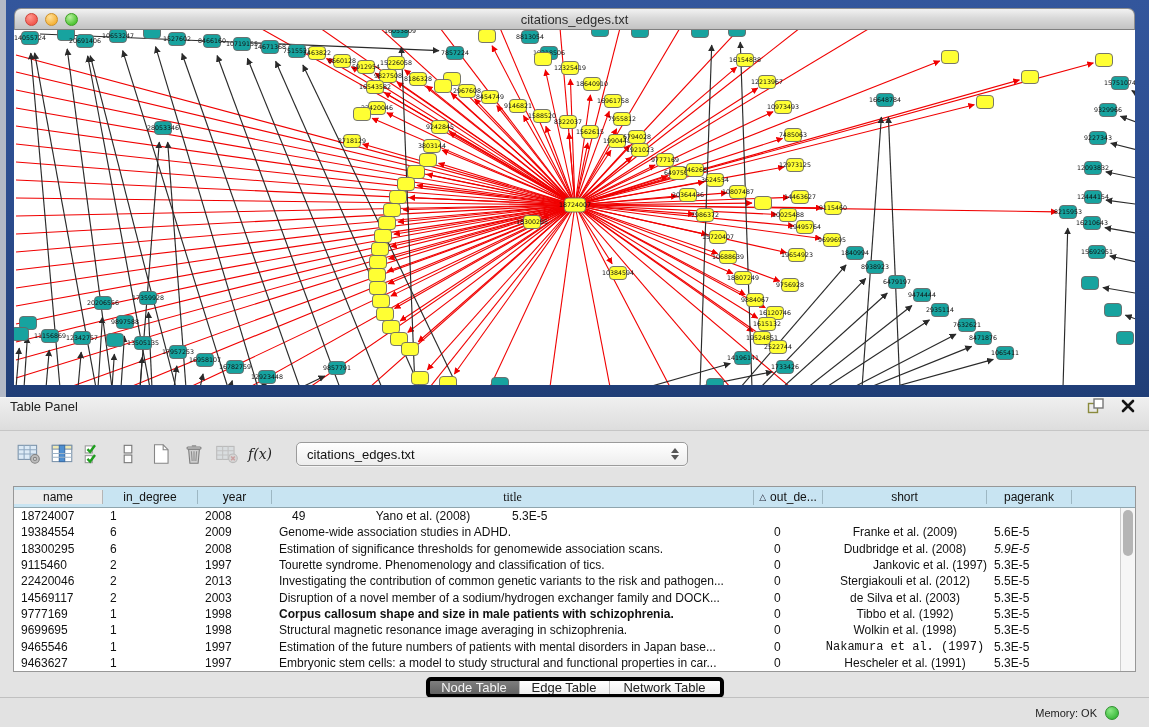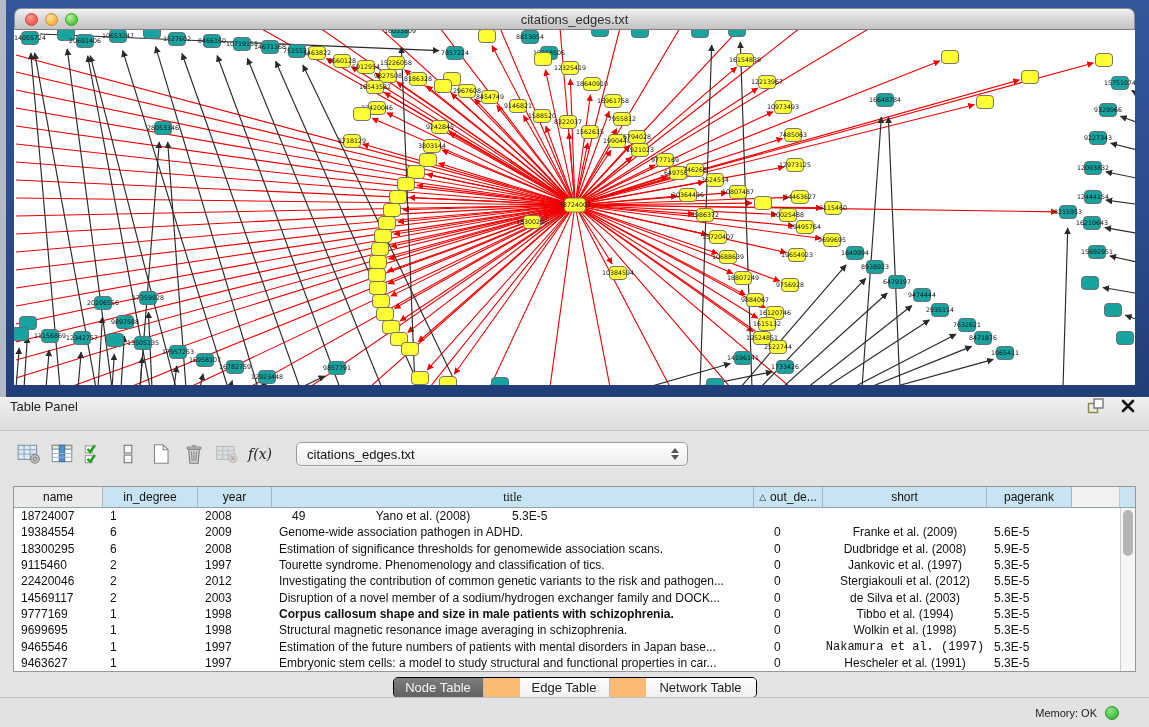--- a/index.html
+++ b/index.html
@@ -38,39 +38,39 @@
   .fx { font-family:"DejaVu Serif", serif; font-style:italic; font-size:14px; color:#222; }
   .combo { margin-left:16px; width:392px; height:24px; background:linear-gradient(180deg,#ffffff,#ededed);
     border:1px solid #9b9b9b; border-radius:5px; display:flex; align-items:center; padding:0 8px 0 10px;
     box-shadow:0 1px 0 rgba(255,255,255,.6); }
   .combo-value { font-size:13px; color:#111; flex:1; white-space:nowrap; overflow:hidden; }
   .combo-arrows { display:flex; flex-direction:column; gap:2px; align-items:center; }
   .tri-up    { width:0; height:0; border-left:4px solid transparent; border-right:4px solid transparent; border-bottom:5px solid #555; }
   .tri-down  { width:0; height:0; border-left:4px solid transparent; border-right:4px solid transparent; border-top:5px solid #555; }
 
   .table-wrap { margin:9px 12px 0 13px; width:1123px; border:1px solid #979797; background:#fff; }
-  .thead { display:flex; height:21px; border-bottom:1px solid #8fa5ae; background:#c8e4f2; }
+  .thead { display:flex; height:21px; border-bottom:1px solid #8fa5ae; background:#c8e4f2;align-items:center; }
   .th { display:flex; align-items:center; justify-content:center; font-size:12px; color:#111;
     border-right:1px solid #9db7c3; background:#c8e4f2; overflow:hidden; white-space:nowrap; }
   .th.gray { background:#eaeaea; border-right:1px solid #b5b5b5; }
   .th .sort { font-size:9px; margin-right:4px; color:#223; }
   .th-fill { flex:1; background:#f1f1f1; border-right:1px solid #c9c9c9; }
   .th-corner { width:15px; background:#c8e4f2; }
   .tbody { position:relative; height:163px; display:flex; }
   .rows { flex:1; }
   .tr { display:flex; height:16.3px; align-items:center; }
   .td { font-size:12px; color:#111; white-space:nowrap; overflow:hidden; padding-left:7px; }
   .td.center { text-align:center; padding-left:0; }
   .td.outpad { padding-left:20px; }
   .vscroll { width:15px; background:#f6f6f6; border-left:1px solid #cdcdcd; position:relative; }
   .vthumb { position:absolute; left:2px; top:2px; width:10px; height:46px; background:#b5b5b5; border-radius:6px; }
 
   .tab-bar { height:26px; display:flex; justify-content:center; align-items:center; margin-top:2px; }
-  .segmented { display:flex; height:21px; border:1px solid #000000; border-radius:5px; overflow:hidden;
-    background:#fdba74; box-shadow:0 1px 1px rgba(0,0,0,.15);gap:36px; }
+  .segmented { display:flex; height:21px; border:4px solid #000000; border-radius:5px; overflow:hidden;
+    background:#000000; box-shadow:0 1px 1px rgba(0,0,0,.15); }
   .seg { display:flex; align-items:center; justify-content:center; font-size:13px; color:#222;
     background:linear-gradient(180deg,#ffffff,#efefef); border-right:1px solid #bdbdbd; cursor:default; }
   .seg:last-child { border-right:none; }
   .seg.active { background:linear-gradient(180deg,#7e7e7e,#616161); color:#f4f4f4; }
 
   
   .status-bar { position:absolute; left:0; top:697px; width:1149px; height:30px; background:#e2e2e2;
     border-top:1px solid #c0c0c0; display:flex; align-items:center; justify-content:flex-end; padding-right:30px; gap:8px; }
   .mem-label { font-size:11px; color:#222; }
   .mem-dot { width:14px; height:14px; border-radius:50%; background:radial-gradient(circle at 35% 30%, #8ae884, #3dbb3d 75%); border:1px solid #2f8f2f; }
@@ -901,68 +901,68 @@
               <div class="td" style="width: 95px;">1</div>
               <div class="td" style="width: 74px;">2008</div>
               <div class="td outpad" style="width: 69px;">49</div>
               <div class="td center" style="width: 164px;">Yano et al. (2008)</div>
               <div class="td" style="width: 85px;">5.3E-5</div>
             </div>
             <div class="tr">
               <div class="td" style="width: 89px;">19384554</div>
               <div class="td" style="width: 95px;">6</div>
               <div class="td" style="width: 74px;">2009</div>
-              <div class="td" style="width: 482px;">Genome-wide association pathogen in ADHD.</div>
+              <div class="td" style="width: 482px;">Genome-wide association studies in ADHD.</div>
               <div class="td outpad" style="width: 69px;">0</div>
               <div class="td center" style="width: 164px;">Franke et al. (2009)</div>
               <div class="td" style="width: 85px;">5.6E-5</div>
             </div>
             <div class="tr">
               <div class="td" style="width: 89px;">18300295</div>
               <div class="td" style="width: 95px;">6</div>
               <div class="td" style="width: 74px;">2008</div>
               <div class="td" style="width: 482px;">Estimation of significance thresholds for genomewide association scans.</div>
               <div class="td outpad" style="width: 69px;">0</div>
               <div class="td center" style="width: 164px;">Dudbridge et al. (2008)</div>
-              <div class="td" style="width: 85px;">5.9E-5</div>
+              <div class="td" style="width: 85px; font-style: italic;">5.9E-5</div>
             </div>
             <div class="tr">
               <div class="td" style="width: 89px;">9115460</div>
               <div class="td" style="width: 95px;">2</div>
               <div class="td" style="width: 74px;">1997</div>
               <div class="td" style="width: 482px;">Tourette syndrome. Phenomenology and classification of tics.</div>
               <div class="td outpad" style="width: 69px;">0</div>
-              <div class="td center" style="width: 164px;">Jankovic et al. (1997)</div>
+              <div class="td center" style="width: 164px; text-align: right;">Jankovic et al. (1997)</div>
               <div class="td" style="width: 85px;">5.3E-5</div>
             </div>
             <div class="tr">
               <div class="td" style="width: 89px;">22420046</div>
               <div class="td" style="width: 95px;">2</div>
-              <div class="td" style="width: 74px;">2012</div>
+              <div class="td" style="width: 74px;">2013</div>
               <div class="td" style="width: 482px;">Investigating the contribution of common genetic variants to the risk and pathogen...</div>
               <div class="td outpad" style="width: 69px;">0</div>
               <div class="td center" style="width: 164px;">Stergiakouli et al. (2012)</div>
               <div class="td" style="width: 85px;">5.5E-5</div>
             </div>
             <div class="tr">
               <div class="td" style="width: 89px;">14569117</div>
               <div class="td" style="width: 95px;">2</div>
               <div class="td" style="width: 74px;">2003</div>
               <div class="td" style="width: 482px;">Disruption of a novel member of a sodium/hydrogen exchanger family and DOCK...</div>
               <div class="td outpad" style="width: 69px;">0</div>
               <div class="td center" style="width: 164px;">de Silva et al. (2003)</div>
               <div class="td" style="width: 85px;">5.3E-5</div>
             </div>
             <div class="tr">
               <div class="td" style="width: 89px;">9777169</div>
               <div class="td" style="width: 95px;">1</div>
               <div class="td" style="width: 74px;">1998</div>
               <div class="td" style="width: 482px; font-weight: bold;">Corpus callosum shape and size in male patients with schizophrenia.</div>
               <div class="td outpad" style="width: 69px;">0</div>
-              <div class="td center" style="width: 164px;">Tibbo et al. (1994)</div>
+              <div class="td center" style="width: 164px;">Tibbo et al. (1992)</div>
               <div class="td" style="width: 85px;">5.3E-5</div>
             </div>
             <div class="tr">
               <div class="td" style="width: 89px;">9699695</div>
               <div class="td" style="width: 95px;">1</div>
               <div class="td" style="width: 74px;">1998</div>
               <div class="td" style="width: 482px;">Structural magnetic resonance image averaging in schizophrenia.</div>
               <div class="td outpad" style="width: 69px;">0</div>
               <div class="td center" style="width: 164px;">Wolkin et al. (1998)</div>
               <div class="td" style="width: 85px;">5.3E-5</div>

